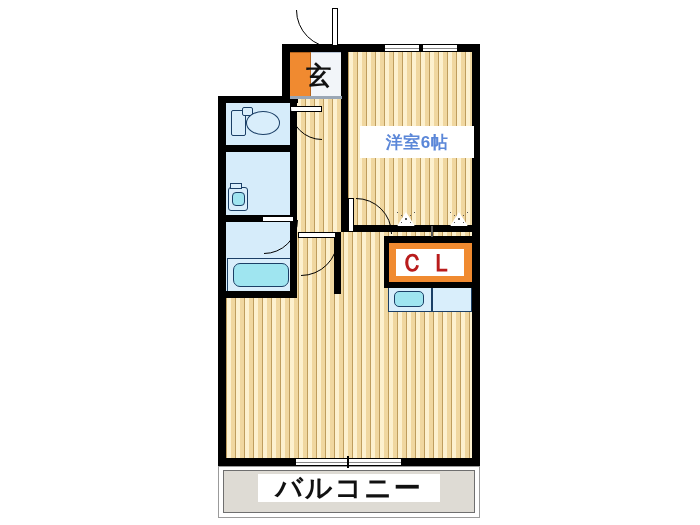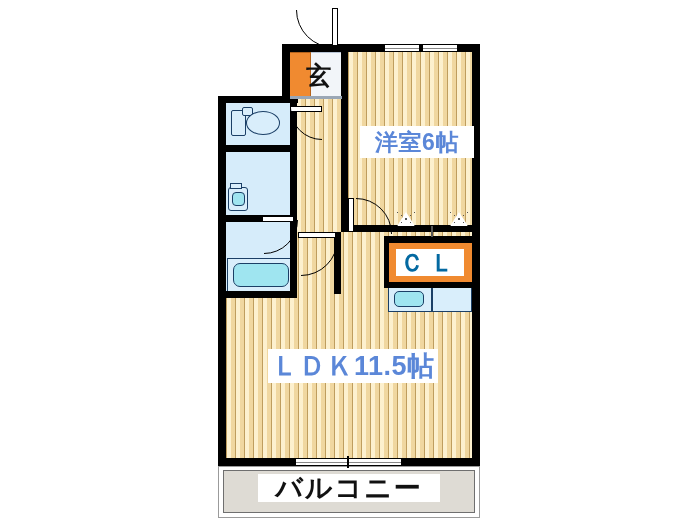--- a/index.html
+++ b/index.html
@@ -55,23 +55,23 @@
     font-weight: bold;
     letter-spacing: 0.5px;
     text-align: center;
     white-space: nowrap;
     line-height: 1;
     display: flex;
     align-items: center;
     justify-content: center;
   }
   .label-orange {
-    color: #0369a1;
-  }
-  #label-washitsu { font-size: 23px; text-align: center; }
+    color: #b91c1c;
+  }
+  #label-washitsu { font-size: 17px; text-align: center; }
   #label-ldk { font-size: 27px; }
   #label-balcony { font-size: 27px; color:#111; letter-spacing:2px; }
   #label-genkan { font-size: 25px; color:#111; background: transparent;}
   #label-cl { font-size: 24px; letter-spacing: 6px; }
 
   
   .fix {
     position: absolute;
     box-sizing: border-box;
     border: 1.5px solid #1b3f66;
@@ -220,17 +220,16 @@
   <div class="abs" style="left:450px; top:212px; width:0; height:0;
               border-left:9px solid transparent; border-right:9px solid transparent;
               border-bottom:14px solid #ffffff;"></div>
   <div class="abs" style="left:450px; top:212px; width:18px; height:14px;
               background:linear-gradient(to bottom right, transparent 49.4%, #555 49.4%, #555 50.6%, transparent 50.6%),
                          linear-gradient(to bottom left, transparent 49.4%, #555 49.4%, #555 50.6%, transparent 50.6%);"></div>
   <div class="abs" style="left:431px; top:226px; width:1.5px; height:11px; background:#555;"></div>
 
   <div class="label" id="label-washitsu" style="left:360px; top:126px; width:114px; height:32px;">洋室6帖</div>
 
-  <div class="label" id="label-ldk" style="left:268px; top:349px; width:170px; height:34px;">ＬＤＫ11.5帖</div>
 
   <div class="label" id="label-genkan" style="left:302px; top:59px; width:34px; height:32px;">玄</div>
 
 </div>
 
 </body></html>

